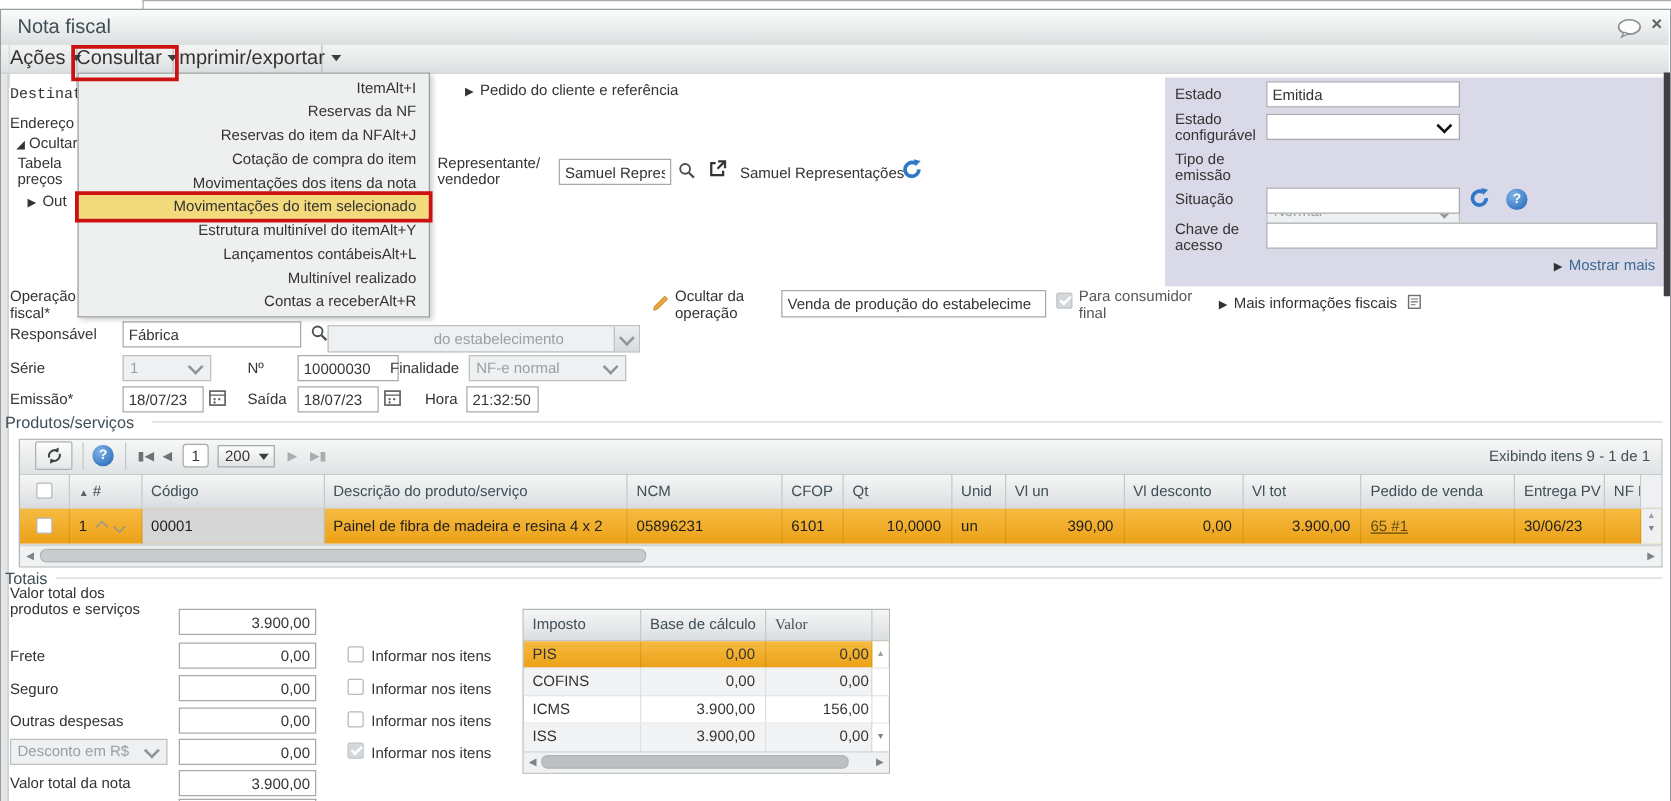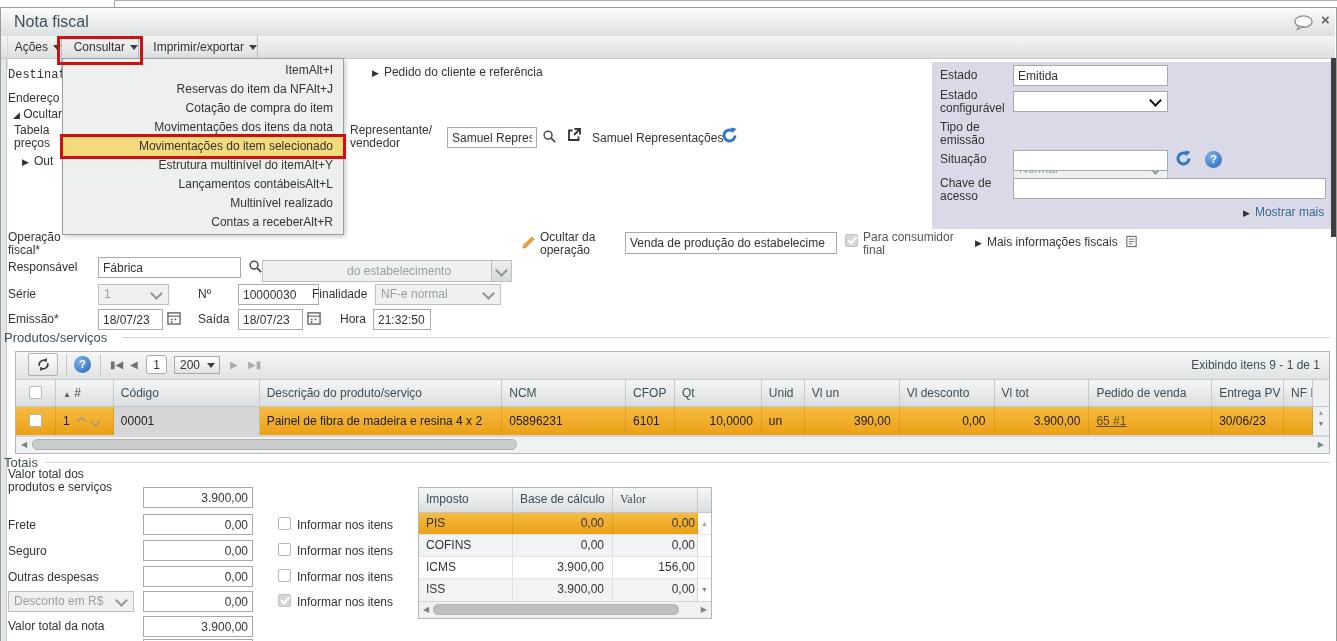--- a/index.html
+++ b/index.html
@@ -29,21 +29,21 @@
   .menu{position:absolute;left:62px;top:58px;width:280px;background:#eef0f0;border:1px solid #9ba0a2;
         z-index:20;box-shadow:2px 2px 4px rgba(0,0,0,.18);padding:2px 0;}
   .mi{height:19px;line-height:19px;padding:0 10px;display:flex;justify-content:flex-end;color:#333;font-size:12px;}
   .mi .sc{color:#333;}
   .mi.hl{background:#f3da7d;outline:3px solid #cc1111;position:relative;z-index:2;}
   .titlebar{position:absolute;left:1px;top:8px;width:1334px;height:28px;
         background:linear-gradient(#fbfcfc,#dcdfe0);border-bottom:1px solid #b7bcbe;}
   .menubar{position:absolute;left:1px;top:36px;width:1334px;height:22px;
         background:linear-gradient(#f4f5f5,#dcdfe0);border-bottom:1px solid #c6cacb;}
   .mbtn{position:absolute;top:0;height:34px;line-height:22px;border-right:1px solid #b9bdbf;
-        color:#333;font-size:12px;text-align:right;white-space:nowrap;}
+        color:#333;font-size:16px;text-align:right;white-space:nowrap;}
   .mbtn .dvn{display:inline-block;width:0;height:0;border-left:4px solid transparent;border-right:4px solid transparent;
         border-top:5px solid #3a3f42;margin-left:5px;vertical-align:middle;}
   .panel{position:absolute;left:932px;top:62px;width:399px;height:167px;background:#dad9e7;}
   .tbl{position:absolute;left:15px;top:351px;width:1315px;box-sizing:border-box;border:1px solid #b3b7b9;background:#fff;}
   .ttool{position:relative;height:27px;background:linear-gradient(#f6f7f7,#e0e3e4);border-bottom:1px solid #c6cacb;}
   .tbtn{position:absolute;width:30px;height:23px;top:1px;background:linear-gradient(#fdfdfd,#e4e7e8);
         border:1px solid #aeb2b4;border-radius:2px;display:flex;align-items:center;justify-content:center;box-sizing:border-box;}
   .vsep{position:absolute;top:2px;width:1px;height:22px;background:#c3c7c9;}
   .pga{position:absolute;top:7px;font-size:10px;color:#6d7375;}
   .thead{display:flex;height:27px;background:linear-gradient(#f5f6f6,#dbdee0);border-bottom:1px solid #c3c7c8;box-sizing:border-box;}
@@ -258,20 +258,24 @@
   </span>
   <div class="lbl" style="left:340px;top:313px;">Hora</div>
   <input class="inp" style="left: 373px; top: 309px; width: 58px;" value="21:32:50">
 
   <div class="menu">
     <div class="mi">
         <span>Item</span>
         <span class="sc">Alt+I</span>
       </div>
     <div class="mi">
+        <span>Reservas da NF</span>
+        <span class="sc"></span>
+      </div>
+    <div class="mi">
         <span>Reservas do item da NF</span>
         <span class="sc">Alt+J</span>
       </div>
     <div class="mi">
         <span>Cotação de compra do item</span>
         <span class="sc"></span>
       </div>
     <div class="mi">
         <span>Movimentações dos itens da nota</span>
         <span class="sc"></span>

